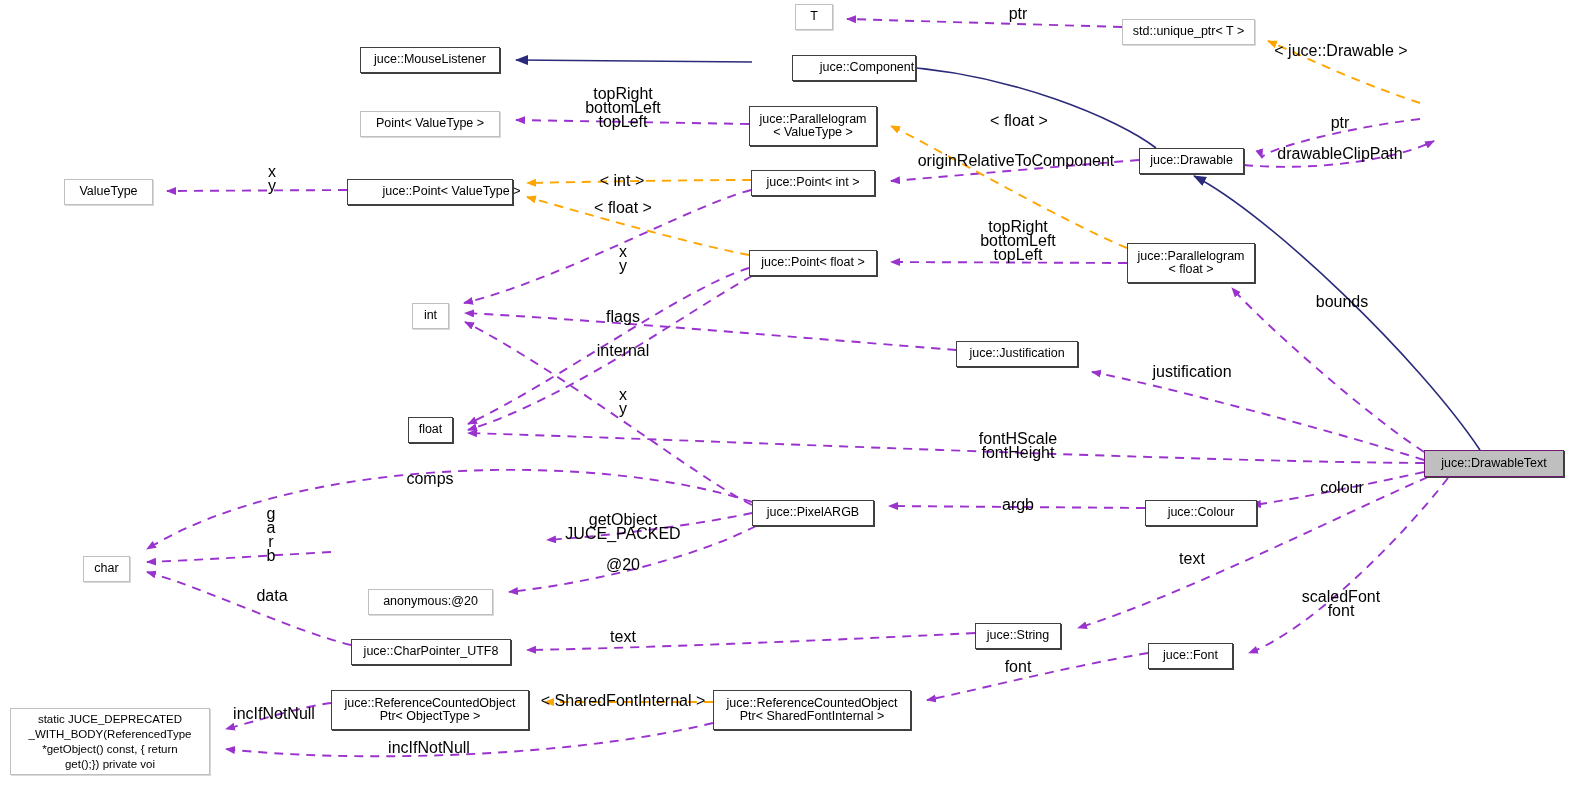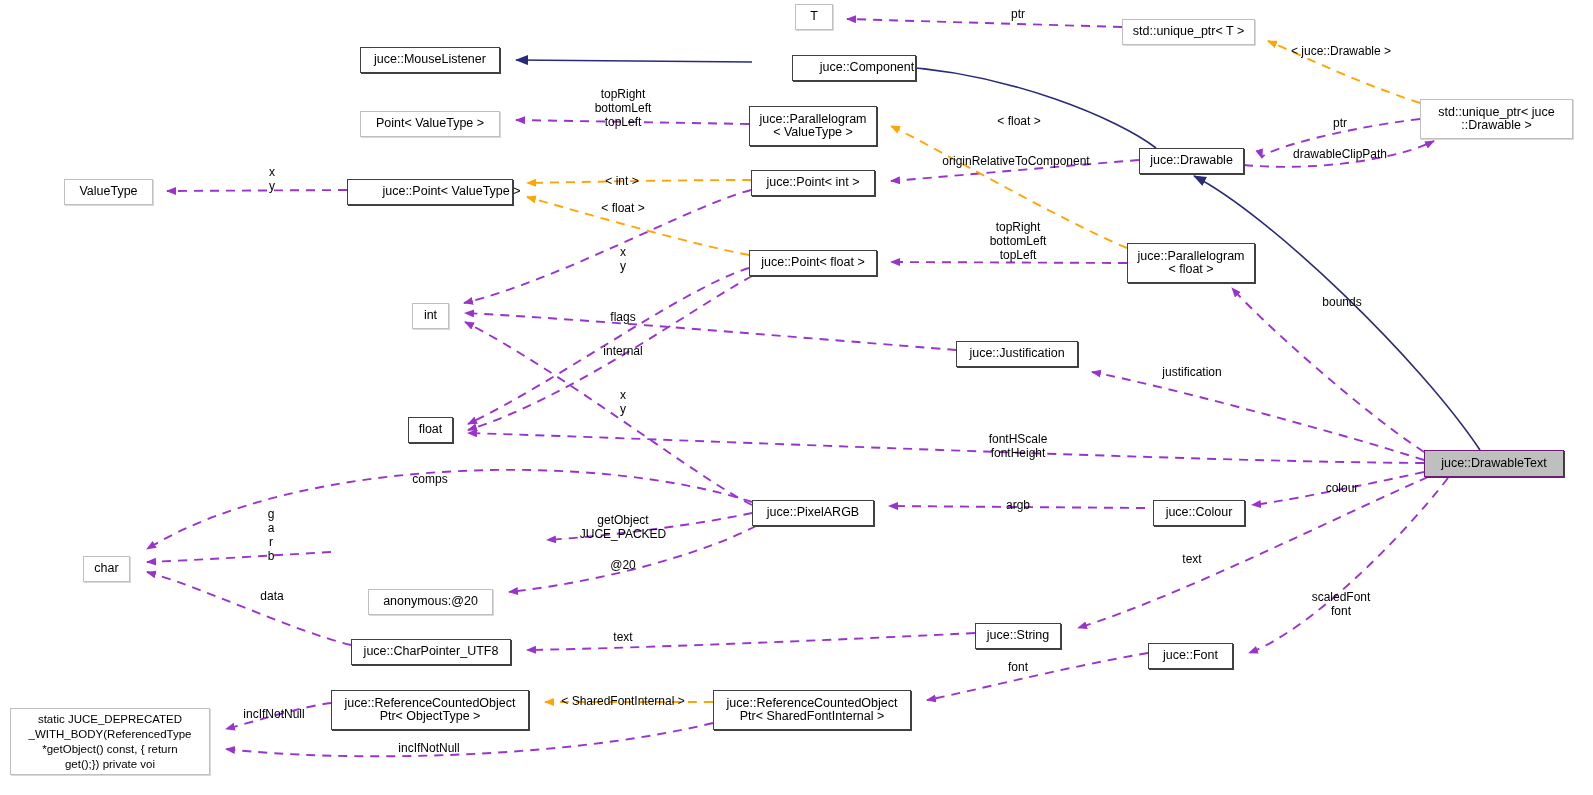--- a/index.html
+++ b/index.html
@@ -48,21 +48,21 @@
     box-shadow: 1px 1px 0 0 #d9d9d9;
   }
   
   .node.current {
     border: 1px solid #701a75;
     background: #bfbfbf;
     box-shadow: 1px 1px 0 0 #404040;
   }
   .edge-label {
     position: absolute;
-    font-size: 12px;
+    font-size: 16px;
     line-height: 14px;
     color: #000000;
     text-align: center;
     white-space: pre;
     background: transparent;
     z-index: 6;
     transform: translateX(-50%);
   }
 </style>
 </head>
@@ -130,22 +130,20 @@
   </svg>
 
   <div class="node light" style="left:795px;top:4px;width:38px;height:26px;">T</div>
 
   <div class="node light" style="left:1122px;top:19px;width:133px;height:26px;">std::unique_ptr&lt; T &gt;</div>
 
   <div class="node solid" style="left:360px;top:47px;width:140px;height:26px;">juce::MouseListener</div>
 
   <div class="node solid" style="left:792px;top:55px;width:124px;height:26px;padding-left:26px;">juce::Component</div>
 
-  <div class="node light" style="left:1420px;top:99px;width:153px;height:40px;">std::unique_ptr&lt; juce
-::Drawable &gt;</div>
 
   <div class="node light" style="left:360px;top:111px;width:140px;height:26px;">Point&lt; ValueType &gt;</div>
 
   <div class="node solid" style="left:749px;top:106px;width:128px;height:40px;">juce::Parallelogram
 &lt; ValueType &gt;</div>
 
   <div class="node solid" style="left:1139px;top:148px;width:105px;height:26px;">juce::Drawable</div>
 
   <div class="node light" style="left:64px;top:179px;width:89px;height:26px;">ValueType</div>
 
@@ -161,21 +159,21 @@
   <div class="node light" style="left:412px;top:303px;width:37px;height:26px;">int</div>
 
   <div class="node solid" style="left:956px;top:341px;width:122px;height:26px;">juce::Justification</div>
 
   <div class="node solid" style="left:408px;top:417px;width:45px;height:26px;">float</div>
 
   <div class="node current" style="left:1424px;top:450px;width:140px;height:27px;">juce::DrawableText</div>
 
   <div class="node solid" style="left:752px;top:500px;width:122px;height:26px;">juce::PixelARGB</div>
 
-  <div class="node solid" style="left:1145px;top:500px;width:92px;height:26px;margin-left:8px;">juce::Colour</div>
+  <div class="node solid" style="left:1145px;top:500px;width:112px;height:26px;">juce::Colour</div>
 
 
   <div class="node light" style="left:83px;top:556px;width:47px;height:26px;">char</div>
 
   <div class="node light" style="left:368px;top:589px;width:125px;height:26px;">anonymous:@20</div>
 
   <div class="node solid" style="left:975px;top:623px;width:86px;height:26px;">juce::String</div>
 
   <div class="node solid" style="left:351px;top:639px;width:160px;height:26px;">juce::CharPointer_UTF8</div>
 

